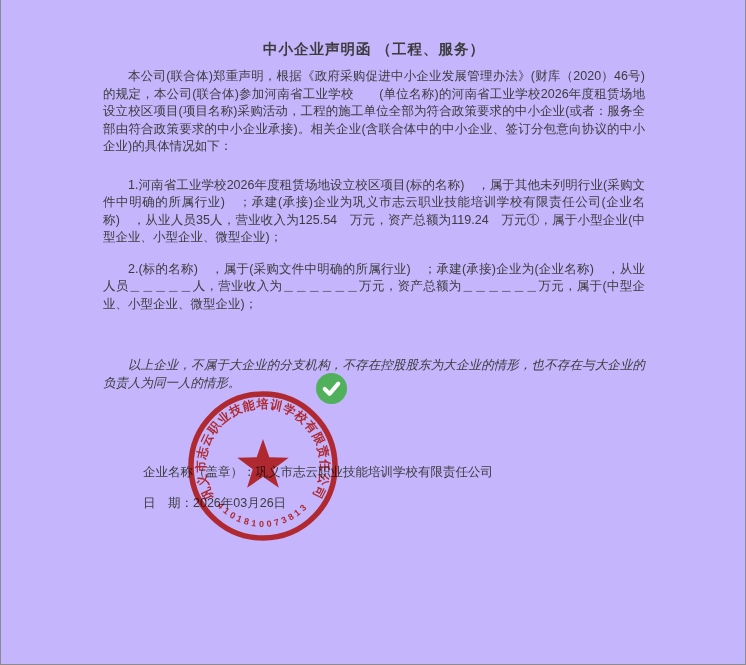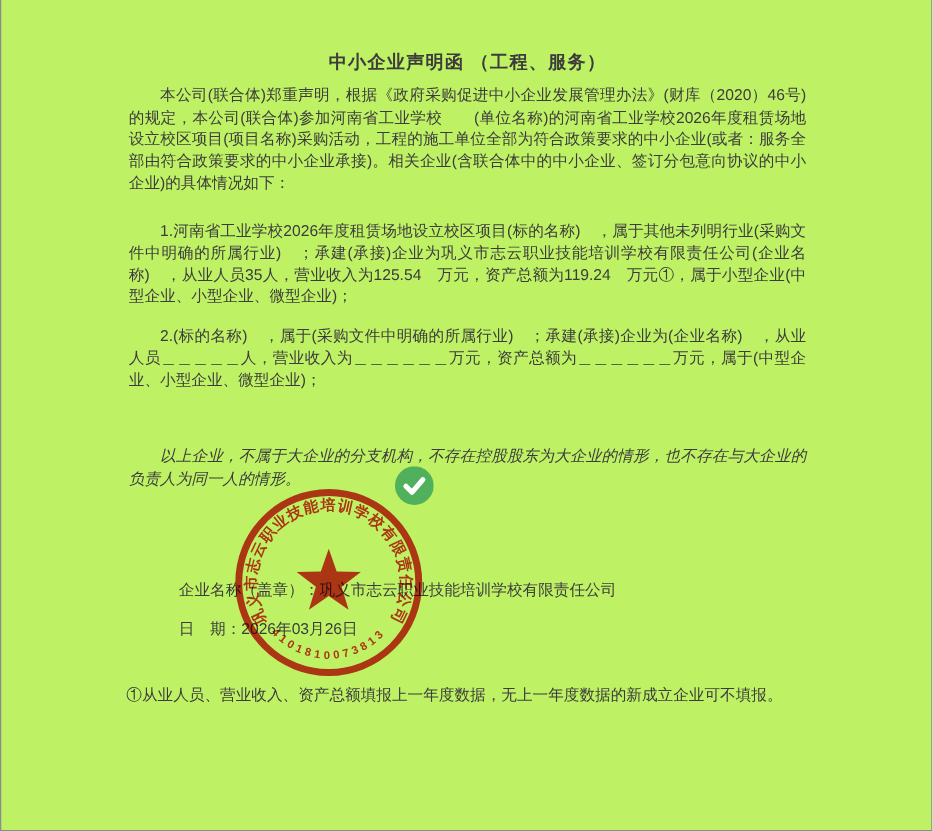--- a/index.html
+++ b/index.html
@@ -7,21 +7,21 @@
     --check-green: #50b05c;
     --page-border-gray: #8b8b93;
     --text: #3c3c3c;
   }
   html, body { margin: 0; padding: 0; background: #fff; }
   .page {
     position: relative;
     width: 746px;
     height: 665px;
     box-sizing: border-box;
-    background: #bef264;
+    background: #c4b5fd;
     border-left: 1px solid var(--page-border-gray);
     border-right: 1px solid var(--page-border-gray);
     border-bottom: 1px solid var(--page-border-gray);
     font-family: "Liberation Sans", sans-serif;
     color: var(--text);
     overflow: hidden;
   }
   .content { margin: 0 86px 0 88px; }
   .doc-title {
     margin: 0;
@@ -107,21 +107,20 @@
 
     <p class="para para-3">2.(标的名称)　，属于(采购文件中明确的所属行业)　；承建(承接)企业为(企业名称)　，从业人员＿＿＿＿＿人，营业收入为＿＿＿＿＿＿万元，资产总额为＿＿＿＿＿＿万元，属于(中型企业、小型企业、微型企业)；</p>
 
     <p class="para para-4">以上企业，不属于大企业的分支机构，不存在控股股东为大企业的情形，也不存在与大企业的负责人为同一人的情形。</p>
 
 
     <p class="sig-line sig-company">企业名称（盖章）：巩义市志云职业技能培训学校有限责任公司</p>
 
     <p class="sig-line sig-date">日　期：2026年03月26日</p>
 
-    <p class="footnote">①从业人员、营业收入、资产总额填报上一年度数据，无上一年度数据的新成立企业可不填报。</p>
   </div>
 
   <div class="check-badge">
     <svg width="31" height="31" viewBox="0 0 32 32">
       <circle cx="16" cy="16" r="16" fill="var(--check-green)"></circle>
       <polyline points="9,16.5 14,21.5 23,11" fill="none" stroke="#ffffff" stroke-width="4.2" stroke-linecap="round" stroke-linejoin="round"></polyline>
     </svg>
   </div>
 
   <svg class="stamp" viewBox="0 0 156 156">

